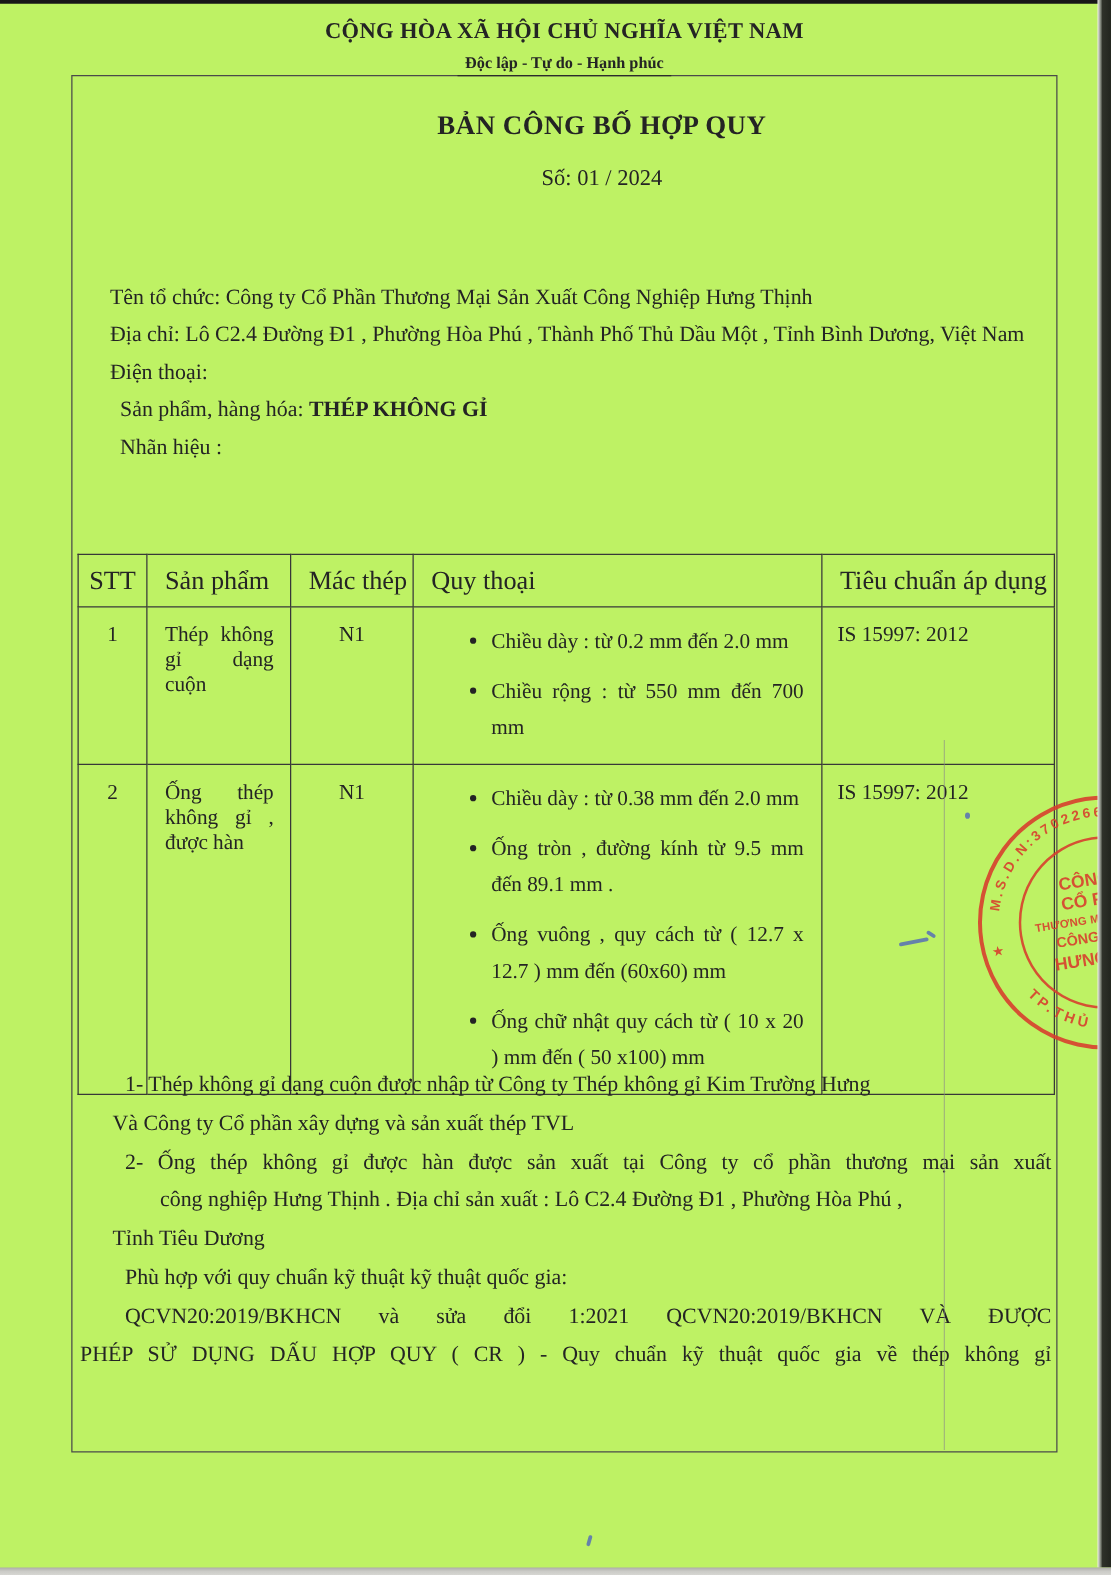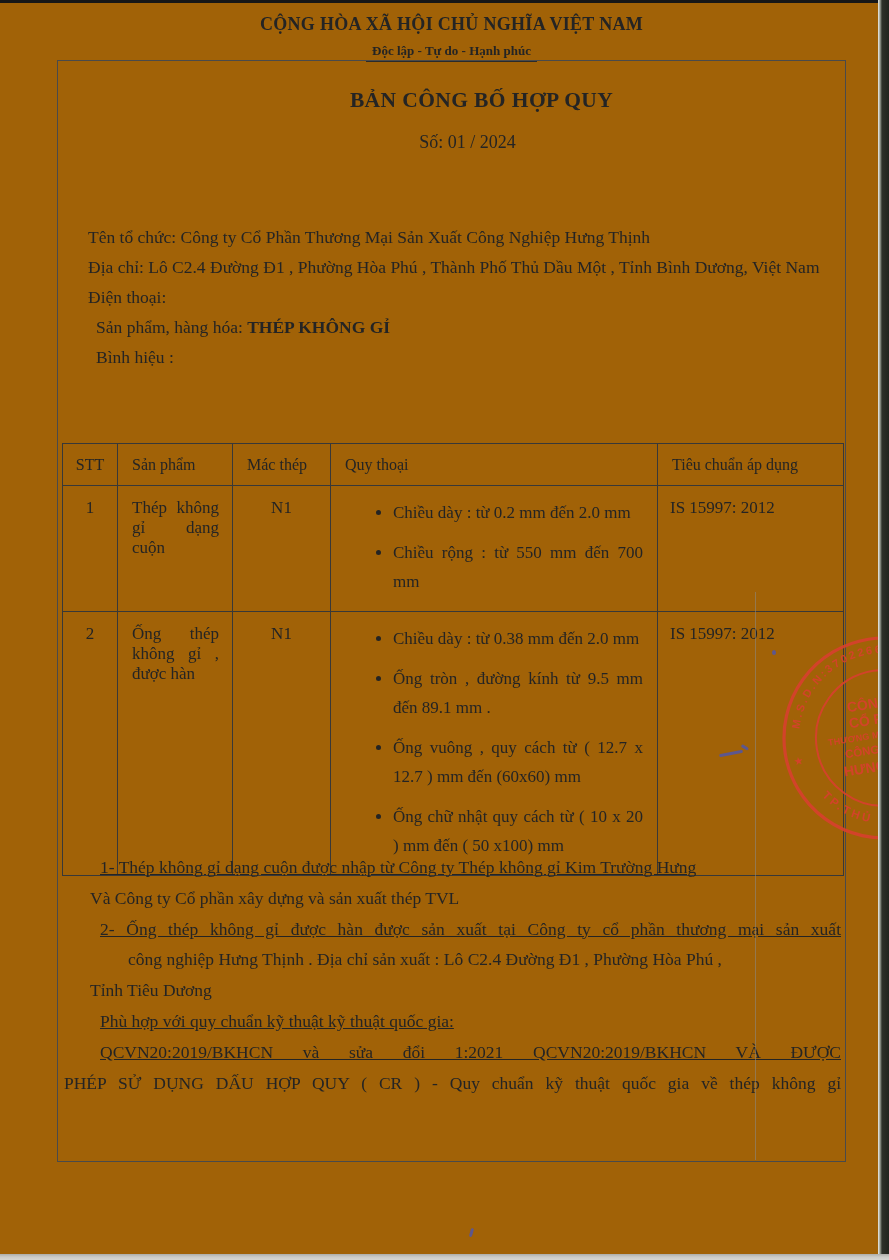--- a/index.html
+++ b/index.html
@@ -1,61 +1,61 @@
 <!DOCTYPE html>
 <html><head>
 <meta charset="utf-8">
 <style>
   * { margin:0; padding:0; box-sizing:border-box; }
   html,body { background:#e9e9e6; }
   .page {
     position:relative; width:889px; height:1260px; overflow:hidden;
-    background:#a16207; color:#242424;
+    background:#bef264; color:#242424;
     font-family:"Liberation Serif","DejaVu Serif",serif;
   }
   
   .edge-top   { position:absolute; left:0; top:0; width:889px; height:3px; background:#171717; z-index:6; }
   .edge-right { position:absolute; top:0; left:878px; width:11px; height:1254px; z-index:6;
                 background:linear-gradient(to right,#efeee8 0px,#9aa094 2px,#2e3129 4px,#22251e 11px); }
   .edge-bottom{ position:absolute; left:0; top:1254px; width:889px; height:6px; z-index:6;
                 background:linear-gradient(to bottom,#adada9 0px,#cbcbc7 3px,#d6d6d2 6px); }
   
   .frame { position:absolute; left:57px; top:60px; width:789px; height:1102px;
            border:1.5px solid #4a4a4a; }
   
   .head { position:absolute; left:57px; top:0; width:789px; text-align:center; }
   .national-title { position:absolute; left:0; top:14px; width:100%; font-weight:bold; font-size:18px; letter-spacing:.3px; }
   .motto-wrap { position:absolute; left:0; top:41px; width:100%; }
   .motto { display:inline-block; font-weight:bold; font-size:13px; border-bottom:1.8px solid #2b2b2b; padding:0 6px 2px 6px; }
   .doc-title { position:absolute; left:30px; top:88px; width:100%; font-weight:bold; font-size:21.5px; letter-spacing:.4px; }
-  .doc-number { position:absolute; left:16px; top:132px; width:100%; font-size:18px; }
+  .doc-number { position:absolute; left:30px; top:132px; width:100%; font-size:18px; }
   
   .info { position:absolute; left:88px; top:222px; width:752px; font-size:17.5px; line-height:30px; }
   .info .address { text-align:justify; }
   .ind-a { margin-left:8px; }
   .ind-b { margin-left:12px; }
   .bold { font-weight:bold; }
   
   table.spec { position:absolute; left:62px; top:443px; width:781px; border-collapse:collapse;
                table-layout:fixed; font-size:17px; }
   table.spec th, table.spec td { border:1.5px solid #383838; vertical-align:top; font-weight:normal; }
-  table.spec th { height:42px; vertical-align:middle; text-align:left; padding:0 0 0 14px; font-size:16px; }
+  table.spec th { height:42px; vertical-align:middle; text-align:left; padding:0 0 0 14px; font-size:21px; }
   table.spec th.c, table.spec td.c { text-align:center; padding-left:0; }
   td.cell-stt { padding-top:12px; }
   td.cell-product { padding:12px 13px 0 14px; text-align:justify; }
   td.cell-grade { padding-top:12px; }
   td.cell-specs { padding:4px 0 4px 0; }
   td.cell-standard { padding:12px 6px 0 12px; }
   .r1 td { height:98px; }
   .r2 td { height:237px; }
   ul.specs { list-style:disc; padding:8px 14px 0 62px; }
   ul.specs li { text-align:justify; line-height:29px; margin-bottom:11px; }
   
   .notes { position:absolute; left:64px; top:852px; width:777px; font-size:17.5px; line-height:30.8px; }
-  .n-a { margin-left:36px;text-decoration:underline; }
+  .n-a { margin-left:36px; }
   .n-b { margin-left:26px; }
   .n-c { margin-left:64px; }
   .spread { text-align:justify; text-align-last:justify; }
   
   .stamp { position:absolute; left:763px; top:617px; width:242px; height:242px;
            transform:rotate(-9deg); opacity:.9; z-index:3; }
   .st-ring { font-family:"Liberation Sans","DejaVu Sans",sans-serif; font-weight:bold; font-size:11px; letter-spacing:2.4px; }
   .st-ring-b { font-size:11.5px; letter-spacing:3px; }
   .st-c { font-family:"Liberation Sans","DejaVu Sans",sans-serif; font-weight:bold; text-anchor:middle; }
   .st-c1,.st-c2,.st-c5 { font-size:14px; }
@@ -87,21 +87,21 @@
     </div>
     <div class="doc-title">BẢN CÔNG BỐ HỢP QUY</div>
     <div class="doc-number">Số: 01 / 2024</div>
   </div>
 
   <div class="info">
     <div>Tên tổ chức: Công ty Cổ Phần Thương Mại Sản Xuất Công Nghiệp Hưng Thịnh</div>
     <div class="address">Địa chỉ: Lô C2.4 Đường Đ1 , Phường Hòa Phú , Thành Phố Thủ Dầu Một , Tỉnh Bình Dương, Việt Nam</div>
     <div>Điện thoại:</div>
     <div class="ind-a"><span>Sản phẩm, hàng hóa: </span><span class="bold">THÉP KHÔNG GỈ</span></div>
-    <div class="ind-a">Bình hiệu :</div>
+    <div class="ind-a">Nhãn hiệu :</div>
   </div>
 
   <table class="spec">
     <colgroup>
       <col style="width:55px">
         <col style="width:115px">
         <col style="width:98px">
         <col style="width:327px">
         <col style="width:186px">
     </colgroup>

